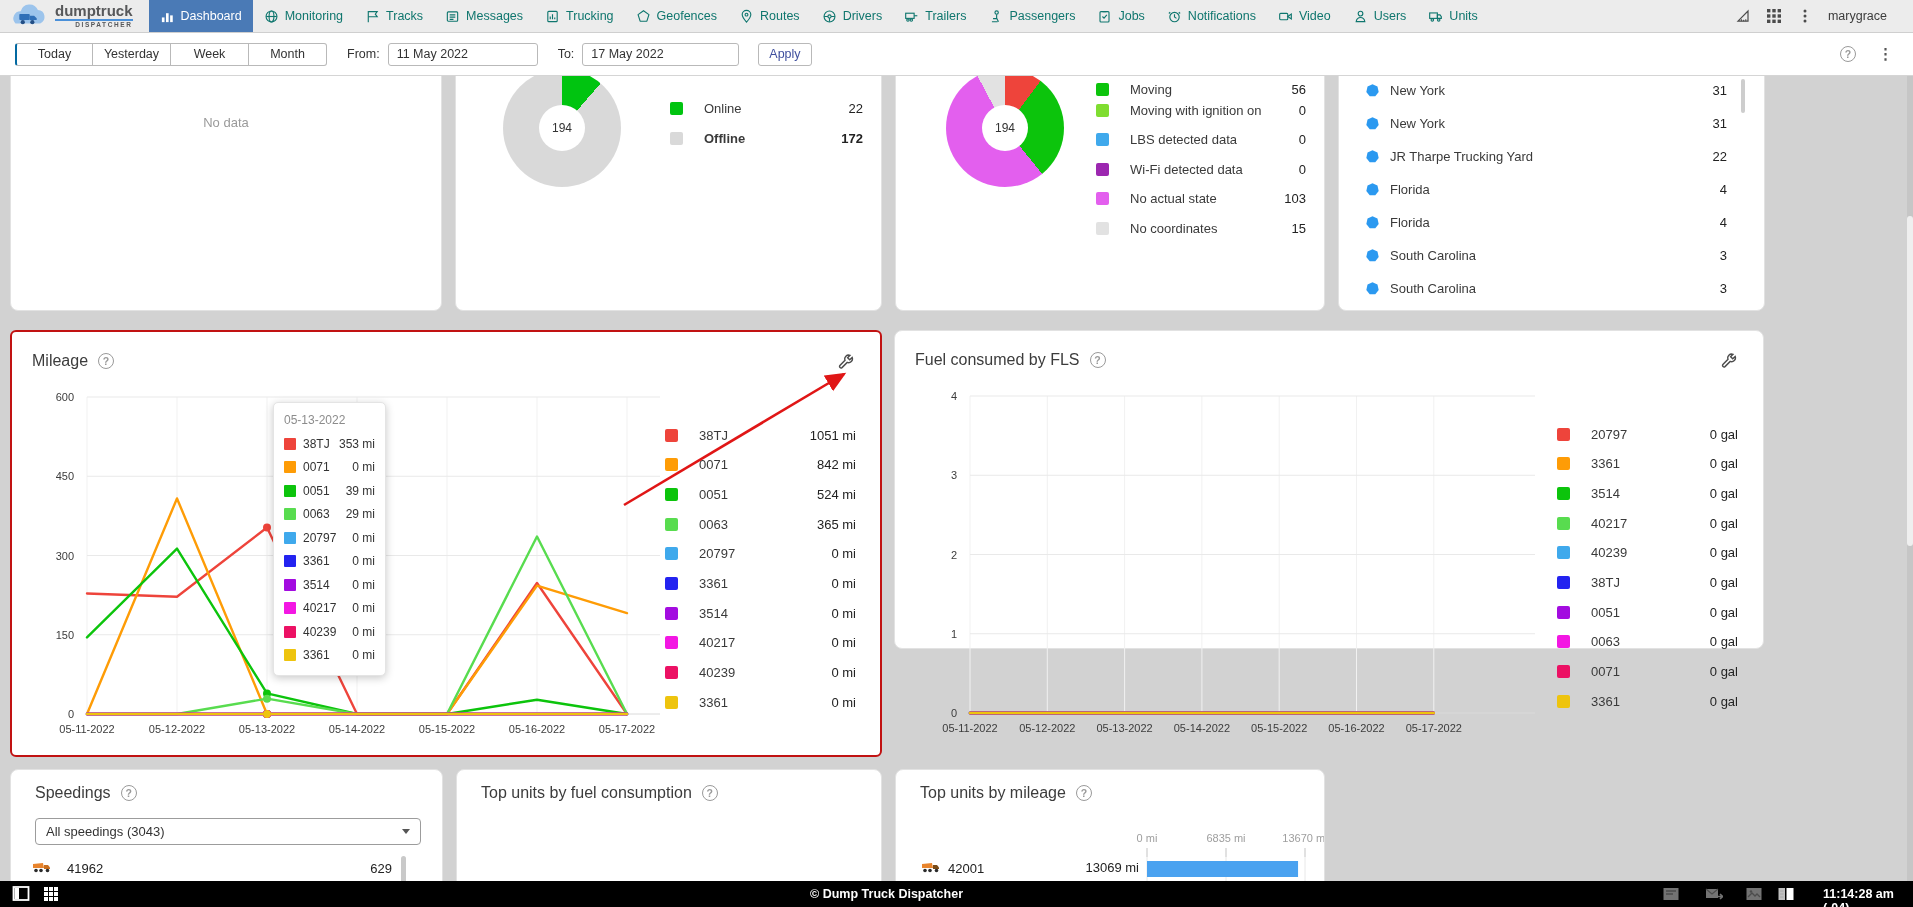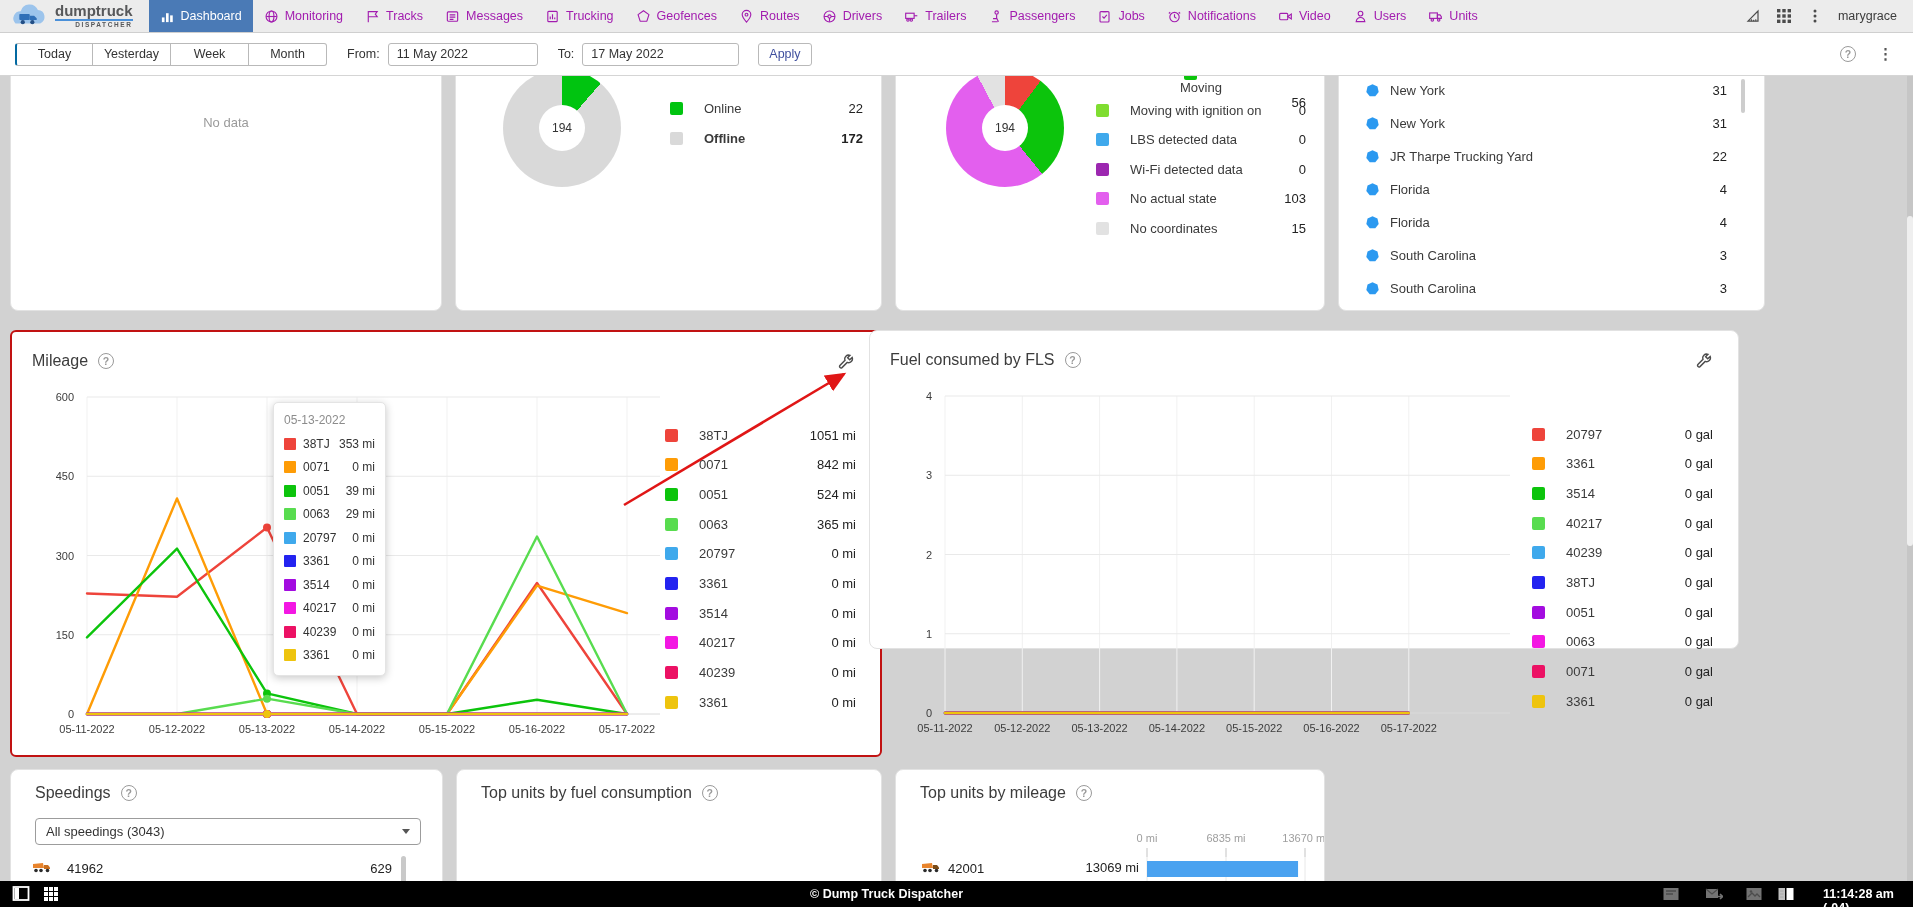--- a/index.html
+++ b/index.html
@@ -6,24 +6,24 @@
 html,body{width:1913px;height:907px;overflow:hidden}
 body{font-family:"Liberation Sans",sans-serif;background:#d2d2d2;position:relative;color:#3a3a3a}
 
 
 .topnav{position:absolute;top:0;left:0;width:1913px;height:33px;background:#ececec;border-bottom:1px solid #cfcfcf;display:flex;align-items:stretch;z-index:6}
 .brand{display:flex;align-items:center;gap:7px;padding:0 16px 0 8px;cursor:pointer}
 .brand-text{display:flex;flex-direction:column;align-items:flex-end}
 .brand-line1{font-size:15px;font-weight:bold;color:#57585a;line-height:14px;border-bottom:2px solid #4a90d9;padding-bottom:1px}
 .brand-line2{font-size:6.5px;font-weight:bold;color:#57585a;letter-spacing:1.6px}
 .nav-items{display:flex;align-items:stretch}
-.nav-item{display:flex;align-items:center;gap:6px;padding:0 11px;font-size:12.5px;color:#a21caf;cursor:pointer;white-space:nowrap}
+.nav-item{display:flex;align-items:center;gap:6px;padding:0 11px;font-size:12.5px;color:#0f766e;cursor:pointer;white-space:nowrap}
 .nav-item.active{background:#4a7ab6;color:#fff}
 .ni{width:15px;height:15px;flex:0 0 auto}
-.nav-right{margin-left:auto;display:flex;align-items:center;gap:15px;padding-right:16px}
+.nav-right{margin-left:auto;display:flex;align-items:center;gap:15px;padding-right:26px}
 .nav-ico{width:16px;height:16px;color:#4b4b4b;cursor:pointer}
 .username{font-size:12.5px;color:#3c3c3c;cursor:pointer}
 
 
 .filterbar{position:absolute;top:33px;left:0;width:1913px;height:43px;background:#fff;border-bottom:1px solid #d5d5d5;display:flex;align-items:center;z-index:5}
 .seg-group{display:flex;margin-left:15px}
 .seg{width:78px;height:23px;background:#fff;border:1px solid #b9b9b9;border-left:none;font-size:12.5px;color:#333;font-family:inherit;cursor:pointer}
 .seg:first-child{border-left:2px solid #0369a1;border-radius:3px 0 0 3px}
 .seg:last-child{border-radius:0 3px 3px 0}
 .flabel{font-size:12.5px;color:#333;margin-left:20px}
@@ -36,21 +36,21 @@
 .kebab{color:#555;font-size:15px;font-weight:bold;line-height:14px;cursor:pointer}
 
 
 .content{position:absolute;top:76px;left:0;width:1913px;height:805px;overflow:hidden;background:#d2d2d2}
 .card{position:absolute;background:#fff;border:1px solid #e2e2e2;border-radius:8px}
 #card-nodata{left:10px;top:-40px;width:432px;height:275px}
 #card-online{left:455px;top:-40px;width:427px;height:275px}
 #card-state{left:895px;top:-40px;width:430px;height:275px}
 #card-geo{left:1338px;top:-40px;width:427px;height:275px}
 #card-mileage{left:10px;top:254px;width:872px;height:427px;border:2px solid #c11212;border-radius:6px}
-#card-fuel{left:869px;top:254px;width:870px;height:319px}
+#card-fuel{left:894px;top:254px;width:870px;height:319px}
 #card-speedings{left:10px;top:693px;width:433px;height:150px}
 #card-topfuel{left:456px;top:693px;width:426px;height:150px}
 #card-topmileage{left:895px;top:693px;width:430px;height:150px}
 .nodata{position:absolute;top:78px;left:0;right:0;text-align:center;color:#9a9a9a;font-size:13px}
 .donut{position:absolute;width:118px;height:118px;border-radius:50%}
 #donut1{left:47px;top:32px}
 #donut2{left:50px;top:32px}
 .donut-hole{position:absolute;inset:36px;background:#fff;border-radius:50%;display:flex;align-items:center;justify-content:center;font-size:12px;color:#333}
 .leg-row{position:absolute;left:0;right:0;height:20px;display:flex;align-items:center}
 .leg-sq{width:13px;height:13px;border-radius:2px;margin-right:21px;flex:0 0 auto}
@@ -319,21 +319,21 @@
           <span class="leg-val">172</span>
         </div>
       </div>
   </div>
 
   <div class="card" id="card-state">
     <div class="donut" id="donut2" style="background: conic-gradient(rgb(238, 68, 59) 0deg, rgb(238, 68, 59) 37.1deg, rgb(12, 196, 12) 37.1deg, rgb(12, 196, 12) 141deg, rgb(227, 95, 238) 141deg, rgb(227, 95, 238) 332.2deg, rgb(226, 226, 226) 332.2deg, rgb(226, 226, 226) 360deg);">
       <div class="donut-hole">194</div>
     </div>
     <div id="legend-state">
-        <div class="leg-row" style="top: 30px; flex-direction: column;">
+        <div class="leg-row" style="top: 42px;">
           <span class="leg-sq" style="background:#0cc40c"></span>
           <span class="leg-lbl">Moving</span>
           <span class="leg-val">56</span>
         </div>
         <div class="leg-row" style="top: 63.4px;">
           <span class="leg-sq" style="background:#7fdd30"></span>
           <span class="leg-lbl">Moving with ignition on</span>
           <span class="leg-val">0</span>
         </div>
         <div class="leg-row" style="top: 92.8px;">

